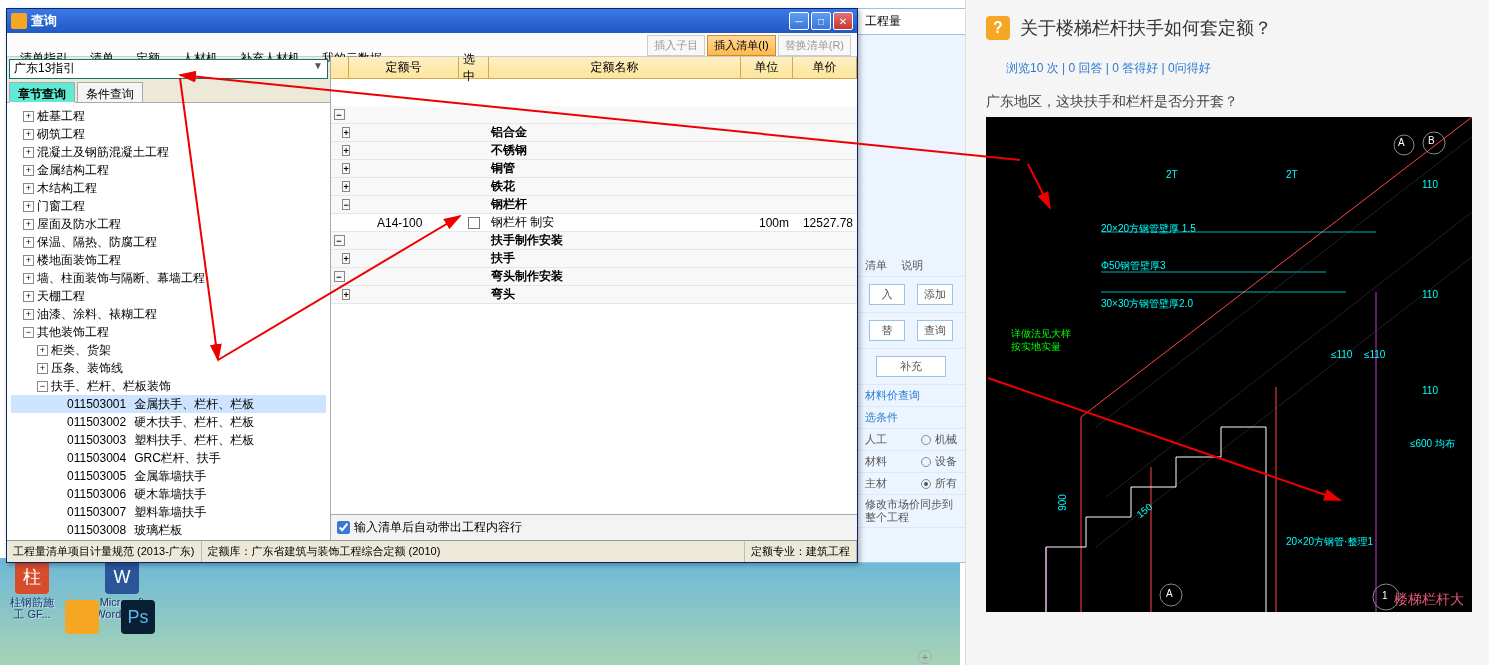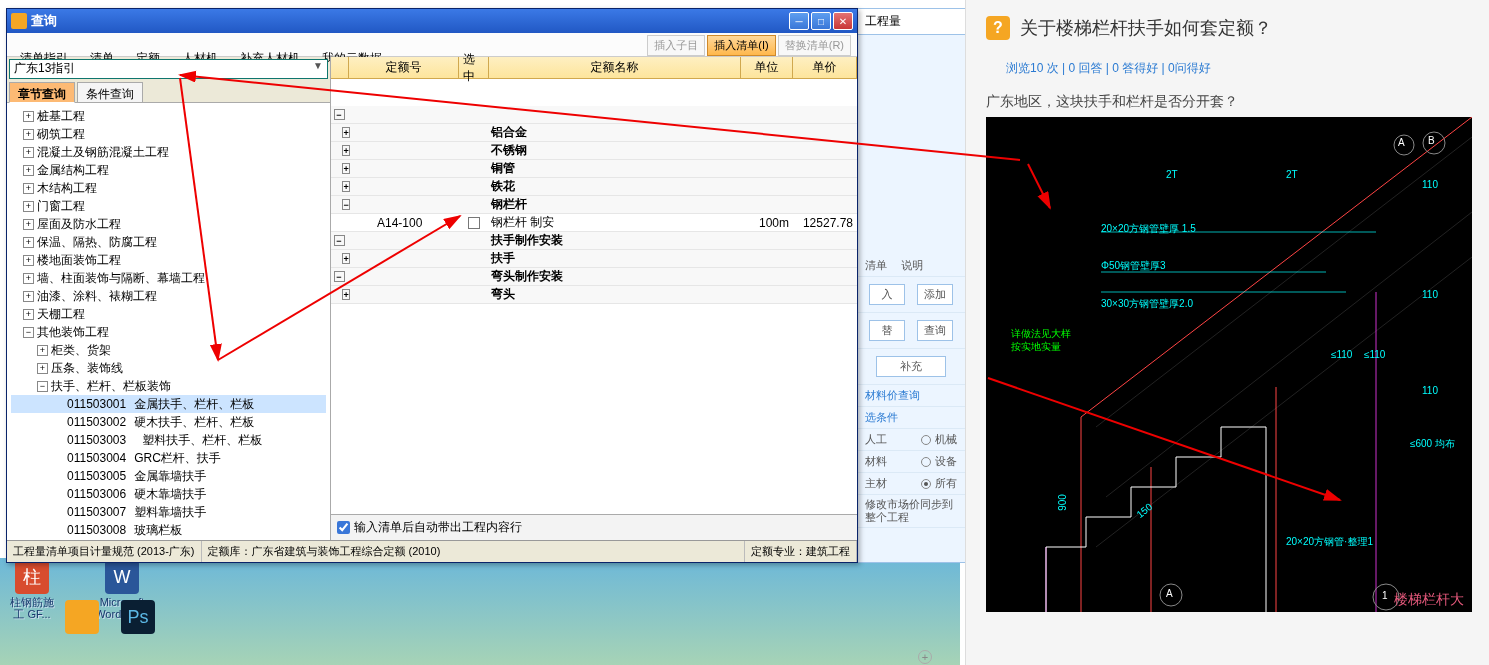--- a/index.html
+++ b/index.html
@@ -20,21 +20,21 @@
     .menuright .btn { padding:2px 6px; border:1px solid #aaa; background:#f0f0f0; font-size:11px;}
     .menuright .btn.disabled { color:#999; border-color:#ccc; background:#f8f8f8;}
     .menuright .btn.orange { background:linear-gradient(to bottom,#ffd89a,#ffb84d); border-color:#d08a2a;}
     
     .body { display: flex; height: calc(100% - 48px - 22px); }
     .leftpane { width: 324px; display:flex; flex-direction:column; border-right:1px solid #aaa;}
     .combo { margin:2px; height:20px; border:1px solid #0f766e; background:#fff; display:flex; padding:0 4px;}
     .combo .ddl { margin-left:auto; font-size:10px; color:#555;}
     .tabrow { display:flex; height:22px; border-bottom:1px solid #aaa; padding-left:2px;}
     .tab { padding:3px 8px; border:1px solid #aaa; margin-right:2px; background:#f5f5f5; position:relative; top:1px; font-size:12px;}
-    .tab.active { background:#fdba74; border-bottom:1px solid #fff; font-weight:bold;}
+    .tab.active { background:#5eead4; border-bottom:1px solid #fff; font-weight:bold;}
     .tree { flex:1; overflow:auto; background:#fff; padding:4px; }
     .tree-node { display:flex; align-items:center; height:18px; white-space:nowrap;}
     .exp { width:11px; height:11px; border:1px solid #888; display:inline-flex; align-items:center; justify-content:center; font-size:9px; line-height:9px; margin-right:3px; cursor:pointer;}
     .exp.plus::before{content:"+";} .exp.minus::before{content:"−";}
     .tree-node .label {}
     .tree-node.highlight { background:#cce4ff; }
     .inset1 { padding-left:12px;} .inset2{padding-left:26px;} .inset3{padding-left:42px;}
     
     .rightpane { flex:1; display:flex; flex-direction:column; background:#fff;gap:27px;}
     .gridhead { display:flex; height:22px; background:linear-gradient(to bottom,#feefc2,#fde59c); border-bottom:1px solid #d0a84e; }
@@ -211,25 +211,25 @@
           <div class="tree-node inset1">
             <span class="exp plus"></span>
             <span class="label">楼地面装饰工程</span>
           </div>
           <div class="tree-node inset1">
             <span class="exp plus"></span>
             <span class="label">墙、柱面装饰与隔断、幕墙工程</span>
           </div>
           <div class="tree-node inset1">
             <span class="exp plus"></span>
+            <span class="label">天棚工程</span>
+          </div>
+          <div class="tree-node inset1">
+            <span class="exp plus"></span>
             <span class="label">油漆、涂料、裱糊工程</span>
-          </div>
-          <div class="tree-node inset1">
-            <span class="exp plus"></span>
-            <span class="label">天棚工程</span>
           </div>
           <div class="tree-node inset1">
             <span class="exp minus"></span>
             <span class="label">其他装饰工程</span>
           </div>
           <div class="tree-node inset2">
             <span class="exp plus"></span>
             <span class="label">柜类、货架</span>
           </div>
           <div class="tree-node inset2">
@@ -245,21 +245,21 @@
             <span style="margin-right:8px">011503001</span>
             <span class="label">金属扶手、栏杆、栏板</span>
           </div>
           <div class="tree-node inset3">
             <span style="display:inline-block;width:14px"></span>
             <span style="margin-right:8px">011503002</span>
             <span class="label">硬木扶手、栏杆、栏板</span>
           </div>
           <div class="tree-node inset3">
             <span style="display:inline-block;width:14px"></span>
-            <span style="margin-right:16px">011503003</span>
+            <span style="margin-right:8px">011503003</span>
             <span class="label">塑料扶手、栏杆、栏板</span>
           </div>
           <div class="tree-node inset3">
             <span style="display:inline-block;width:14px"></span>
             <span style="margin-right:8px">011503004</span>
             <span class="label">GRC栏杆、扶手</span>
           </div>
           <div class="tree-node inset3">
             <span style="display:inline-block;width:14px"></span>
             <span style="margin-right:8px">011503005</span>

